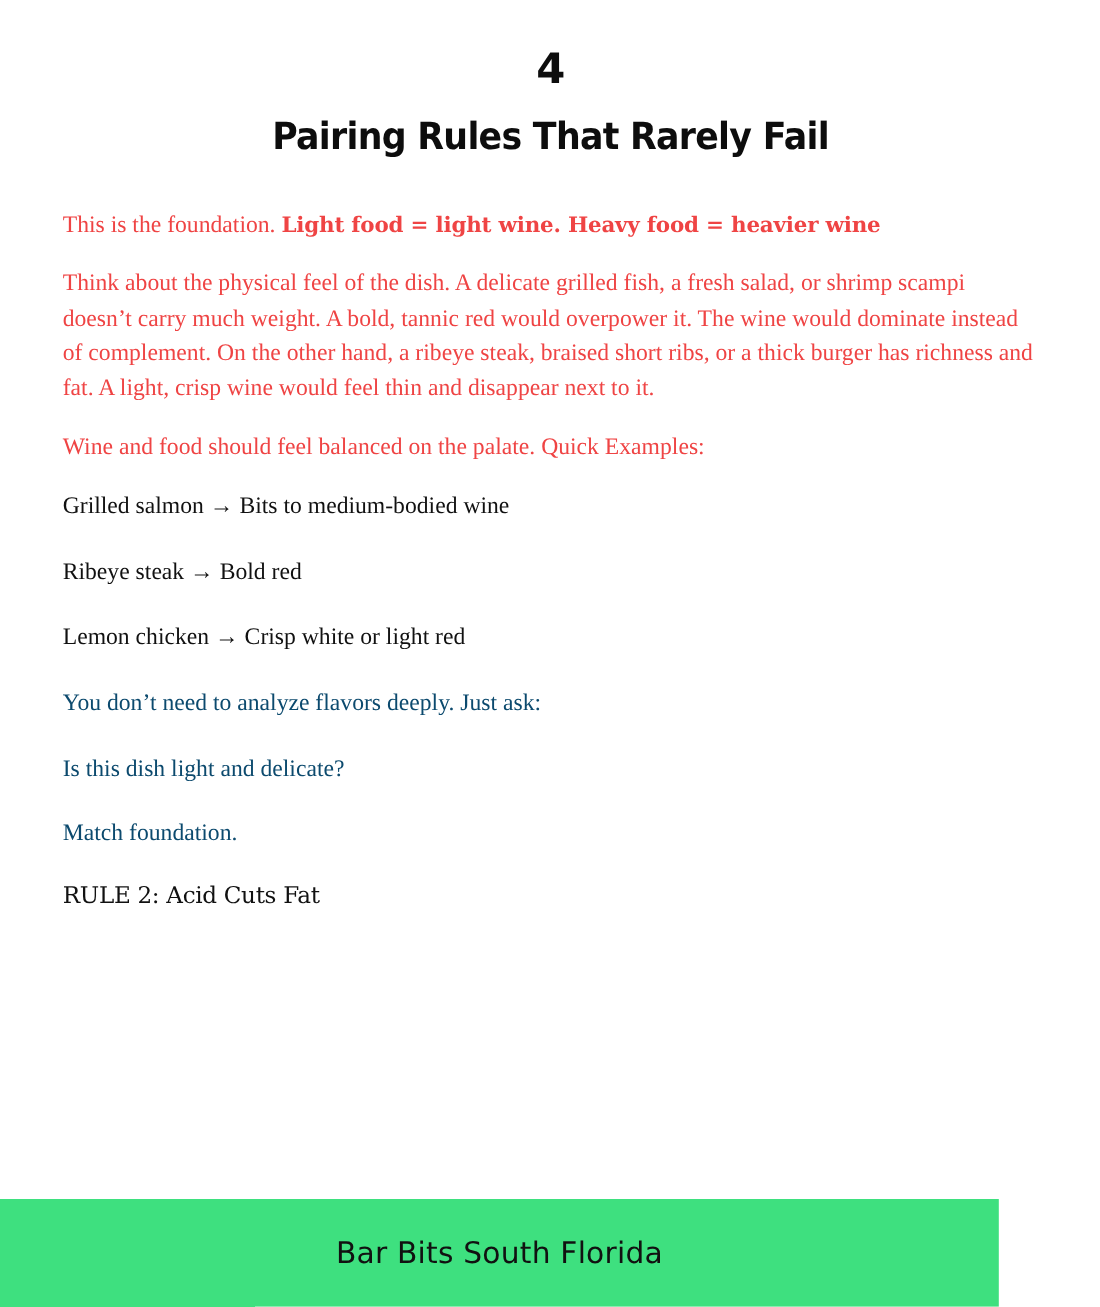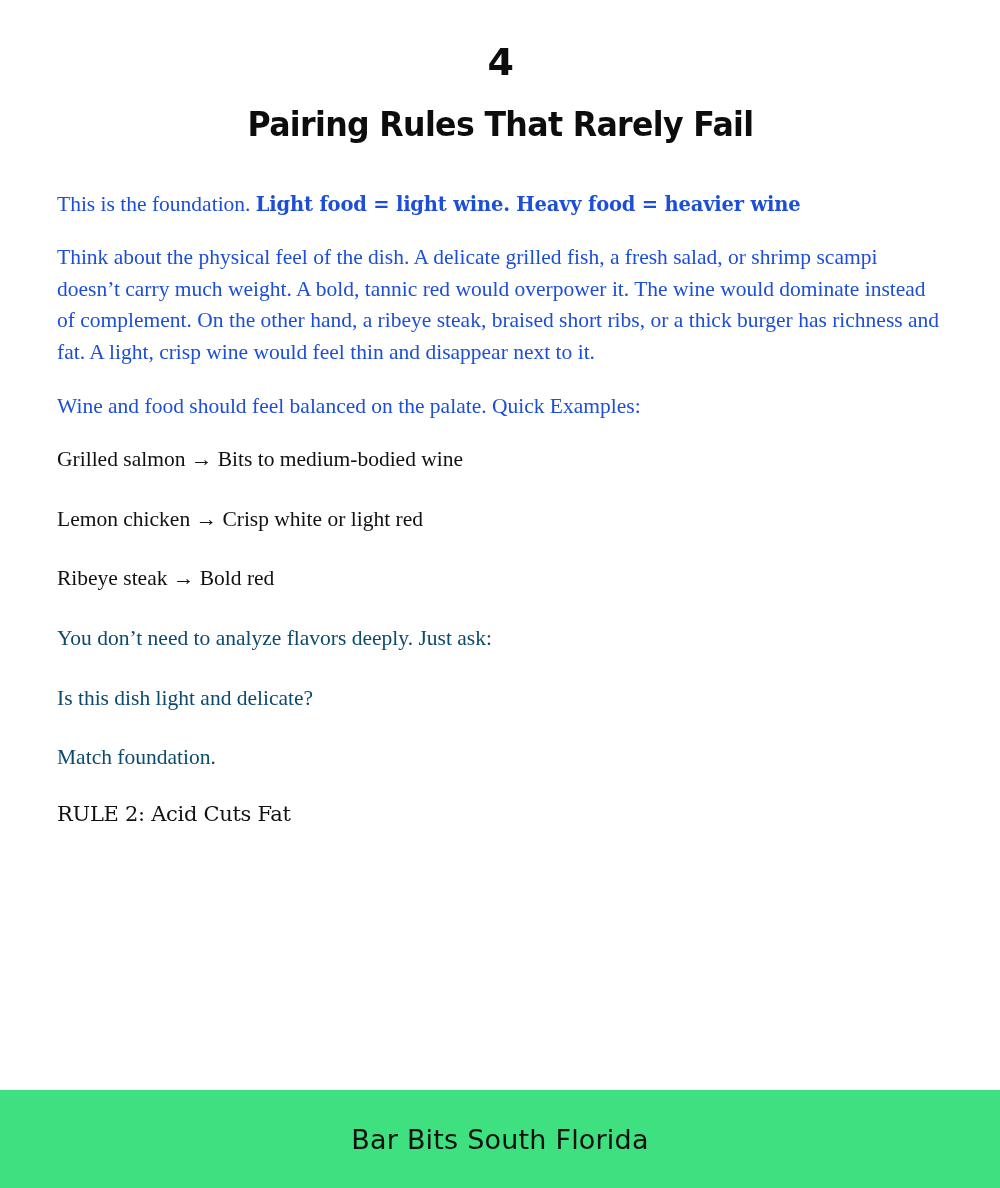--- a/index.html
+++ b/index.html
@@ -48,21 +48,21 @@
     transform: scaleX(0.93);
   }
   .body-block {
     margin: 0;
     padding: 0;
   }
   p.para {
     font-size: 21.5px;
     line-height: 1.47;
     margin: 0 0 22px 0;
-    color: #1d4ed8;
+    color: #ef4444;
   }
   p.para:first-of-type {
     margin-top: 0;
   }
   .lead-intro {
     margin-top: 44px;
   }
   .strong-inline {
     font-family: "DejaVu Serif", serif;
     font-weight: bold;
@@ -85,21 +85,21 @@
   .question-line {
     font-size: 21.5px;
     line-height: 1.47;
     margin: 0 0 28px 0;
     color: #0c4a6e;
   }
   .footer-bar {
     position: absolute;
     left: 0;
     bottom: 0;
-    width: 1000px;
+    width: 908px;
     height: 98px;
     background: #3ee07f;
     display: flex;
     align-items: center;
     justify-content: center;
   }
   .footer-text {
     font-family: "DejaVu Sans", sans-serif;
     font-size: 27px;
     color: #111111;
@@ -123,23 +123,23 @@
     <div class="body-block lead-intro">
 
       <p class="para"><span>This is the foundation. </span><span class="strong-inline">Light food = light wine. Heavy food = heavier wine</span></p>
 
       <p class="para">Think about the physical feel of the dish. A delicate grilled fish, a fresh salad, or shrimp scampi doesn’t carry much weight. A bold, tannic red would overpower it. The wine would dominate instead of complement. On the other hand, a ribeye steak, braised short ribs, or a thick burger has richness and fat. A light, crisp wine would feel thin and disappear next to it.</p>
 
       <p class="para">Wine and food should feel balanced on the palate. Quick Examples:</p>
 
       <p class="example-line">Grilled salmon → Bits to medium-bodied wine</p>
 
+      <p class="example-line">Ribeye steak → Bold red</p>
+
       <p class="example-line">Lemon chicken → Crisp white or light red</p>
-
-      <p class="example-line">Ribeye steak → Bold red</p>
 
 
       <p class="question-line">You don’t need to analyze flavors deeply. Just ask:</p>
 
       <p class="question-line">Is this dish light and delicate?</p>
 
 
       <p class="question-line">Match foundation.</p>
 
       <p class="rule-heading">RULE 2: Acid Cuts Fat</p>

